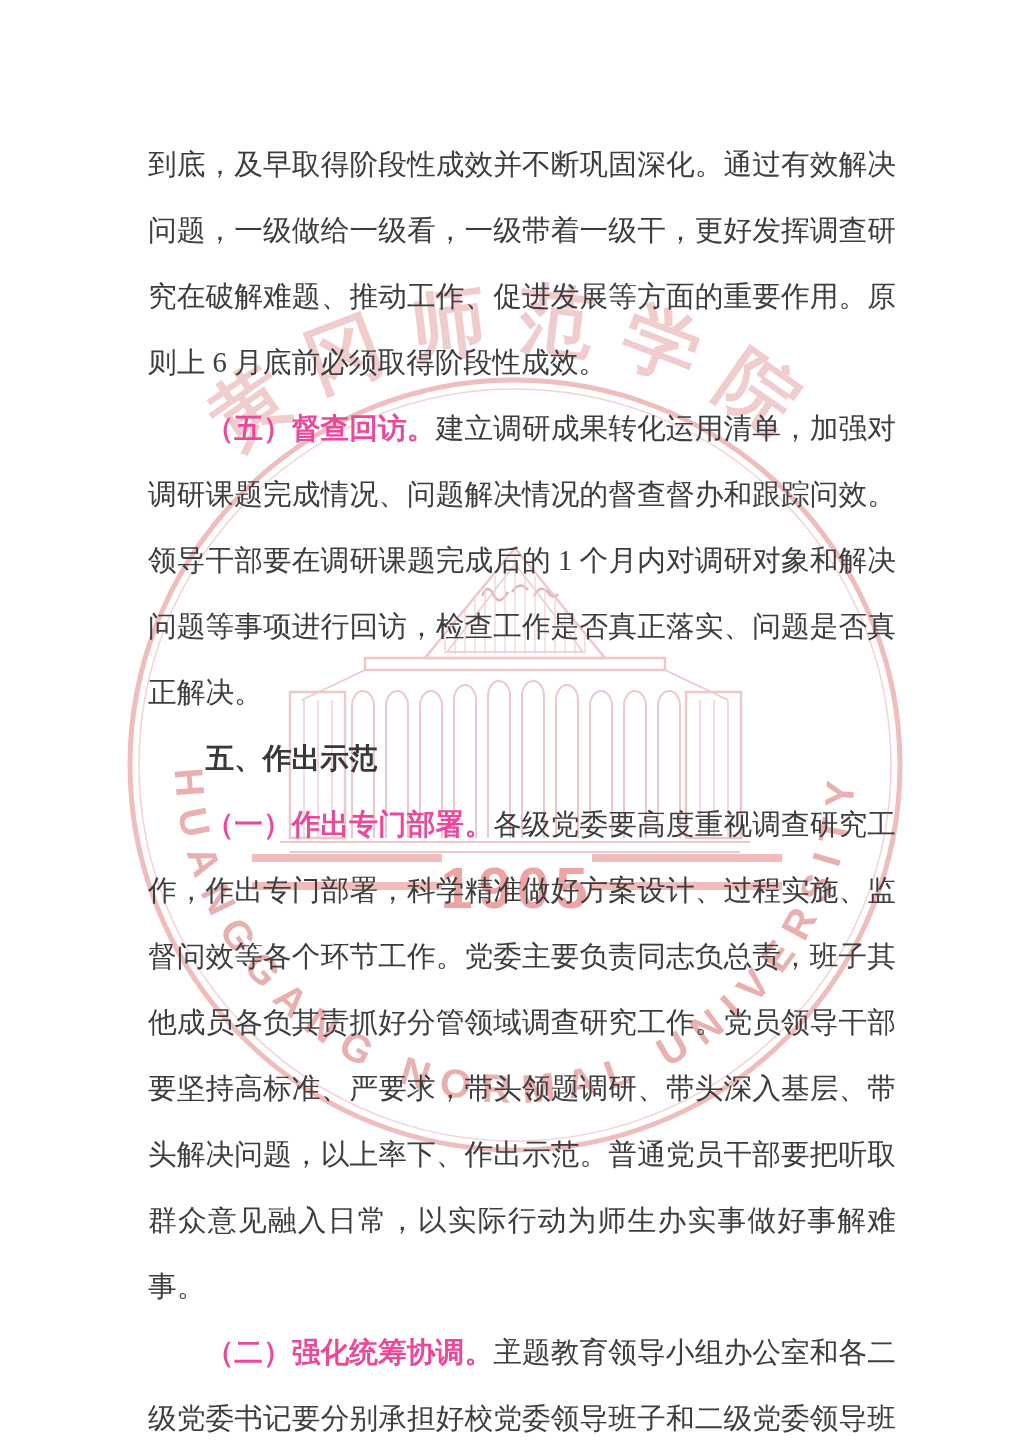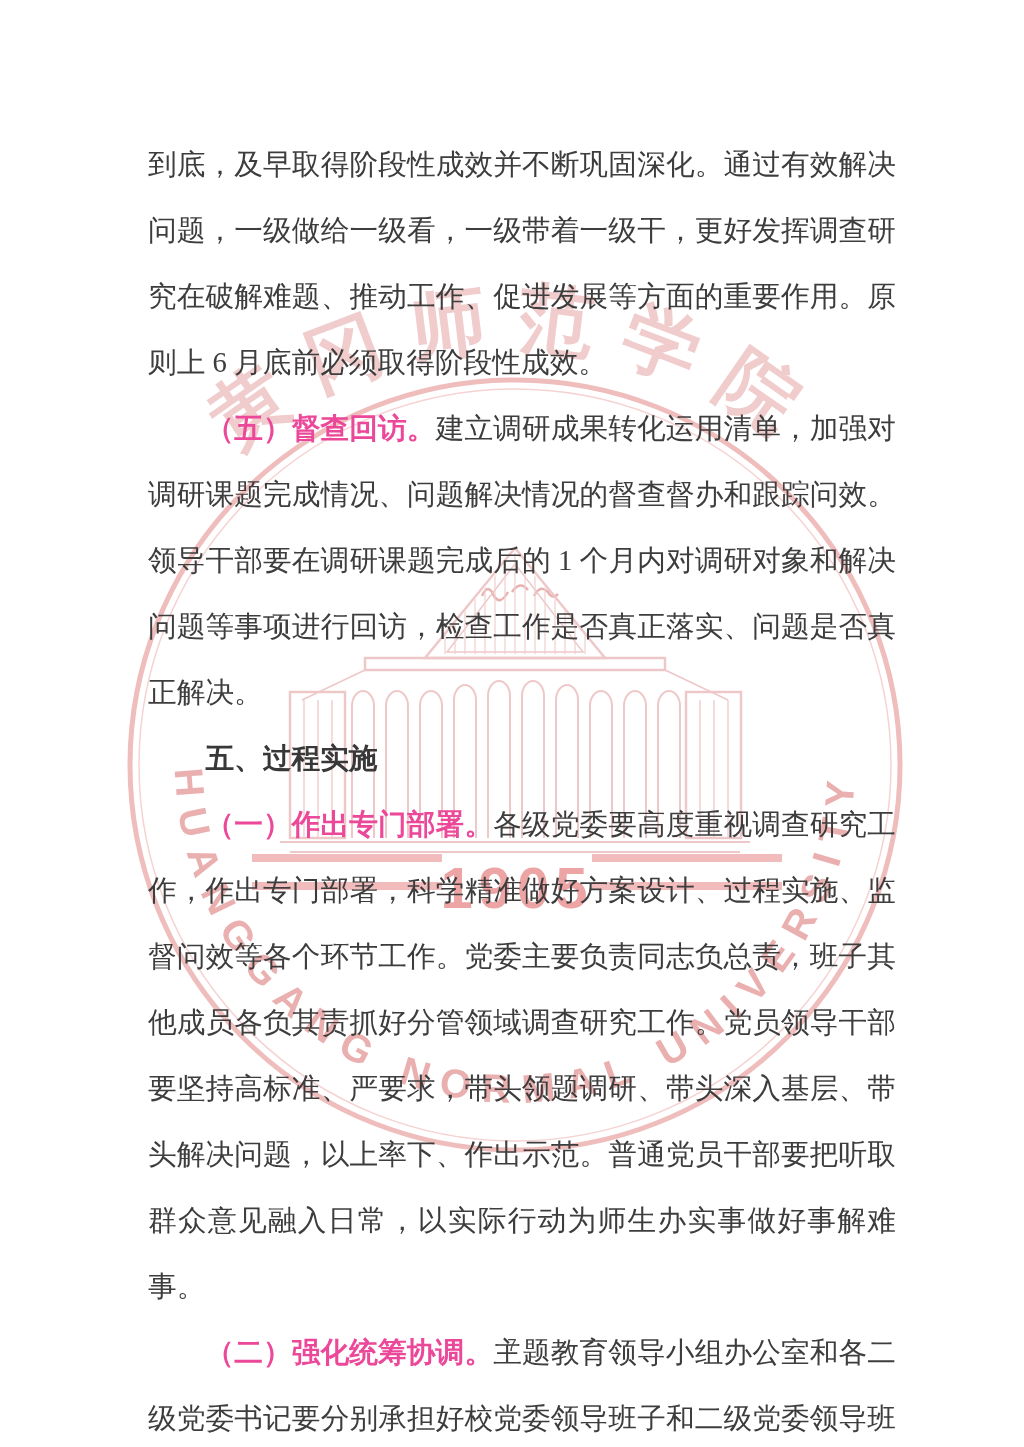--- a/index.html
+++ b/index.html
@@ -115,21 +115,21 @@
     <text font-family="Liberation Sans, DejaVu Sans, sans-serif" font-size="40" font-weight="bold" fill="#e59c9c" opacity="0.8" letter-spacing="13">
       <textPath href="#arcBot" startOffset="50%" text-anchor="middle">HUANGGANG NORMAL UNIVERSITY</textPath>
     </text>
   </svg>
 
   <div class="doc">
     <p class="noindent"><span>到底，及早取得阶段性成效并不断巩固深化。通过有效解决问题，一级做给一级看，一级带着一级干，更好发挥调查研究在破解难题、推动工作、促进发展等方面的重要作用。原则上 6 月底前必须取得阶段性成效。</span></p>
 
     <p><span class="clause-head">（五）督查回访。</span><span>建立调研成果转化运用清单，加强对调研课题完成情况、问题解决情况的督查督办和跟踪问效。领导干部要在调研课题完成后的 1 个月内对调研对象和解决问题等事项进行回访，检查工作是否真正落实、问题是否真正解决。</span></p>
 
-    <p><span class="section-heading">五、过程实施</span></p>
+    <p><span class="section-heading">五、作出示范</span></p>
 
     <p><span class="clause-head">（一）作出专门部署。</span><span>各级党委要高度重视调查研究工作，作出专门部署，科学精准做好方案设计、过程实施、监督问效等各个环节工作。党委主要负责同志负总责，班子其他成员各负其责抓好分管领域调查研究工作。党员领导干部要坚持高标准、严要求，带头领题调研、带头深入基层、带头解决问题，以上率下、作出示范。普通党员干部要把听取群众意见融入日常，以实际行动为师生办实事做好事解难事。</span></p>
 
     <p><span class="clause-head">（二）强化统筹协调。</span><span>主题教育领导小组办公室和各二级党委书记要分别承担好校党委领导班子和二级党委领导班子调查研究的具体组织、调度、推动职责，避免扎堆调研、多头调研、重复调研。实行调研活动清单报备制度，制定调研活动台账，实行清单式管理、项目化推进，确保调研保质保量有序推进。</span></p>
 
   </div>
 
   <div class="pagenum">7</div>
 
 </div>

